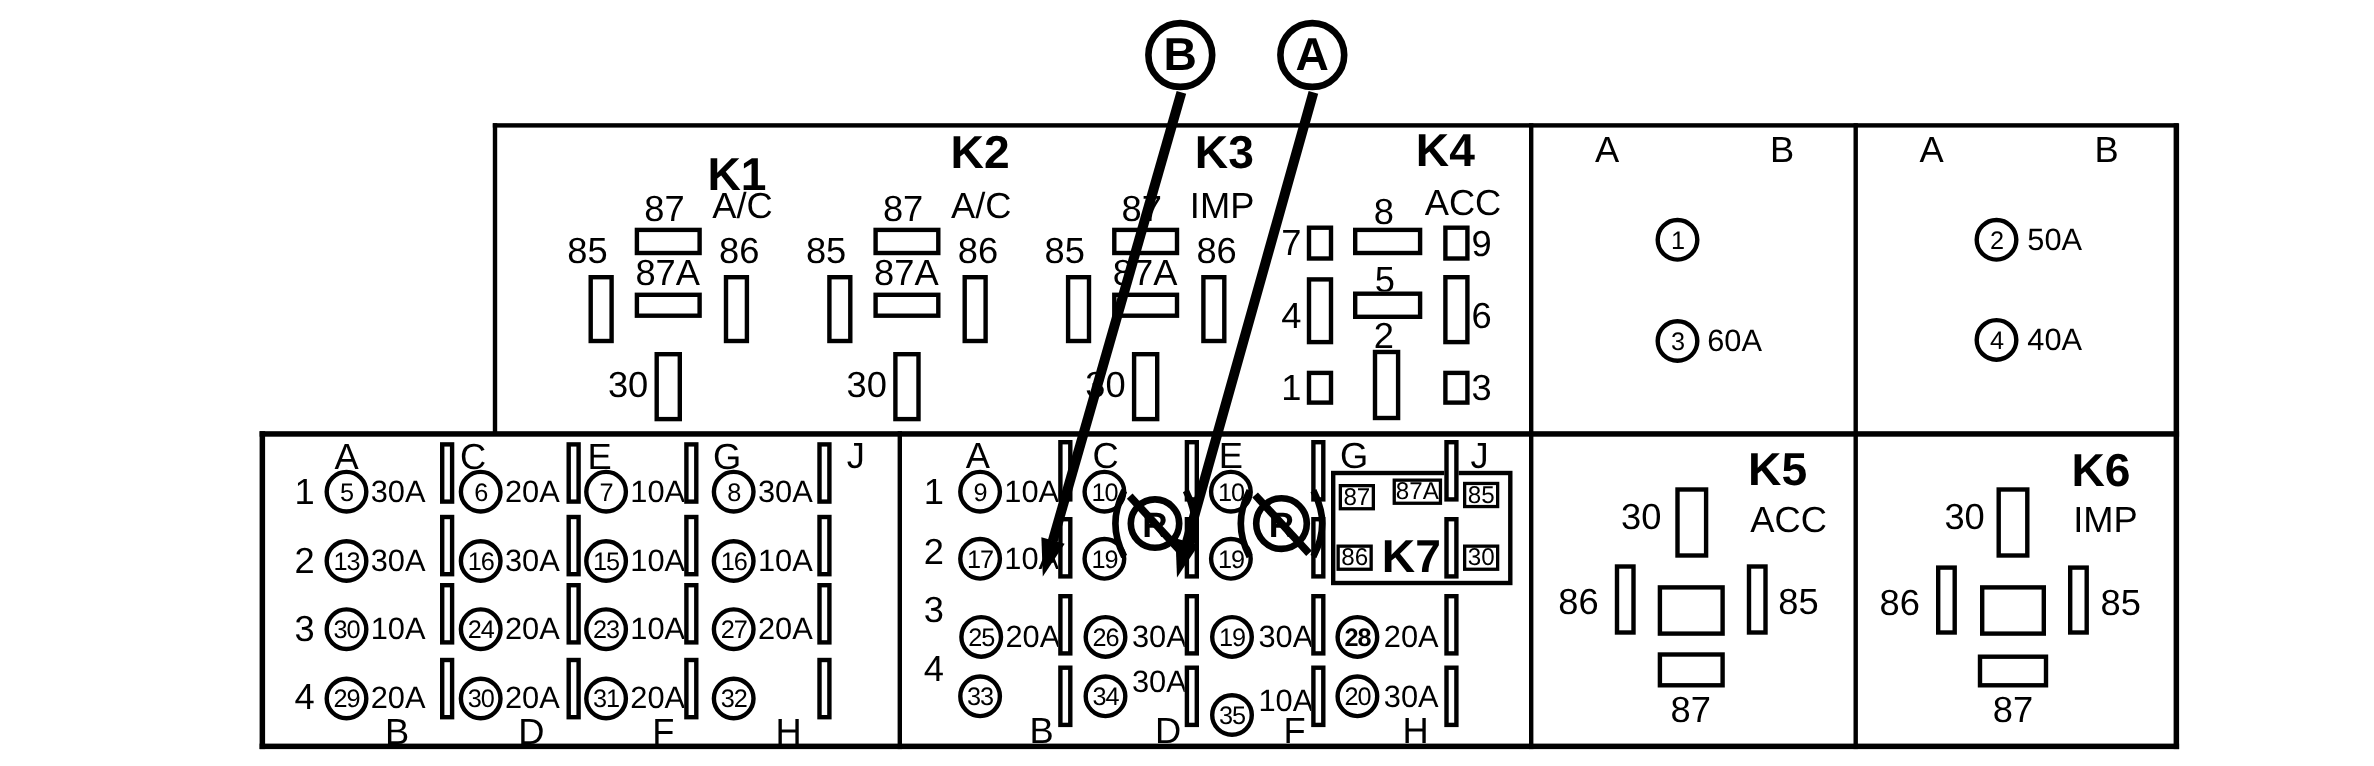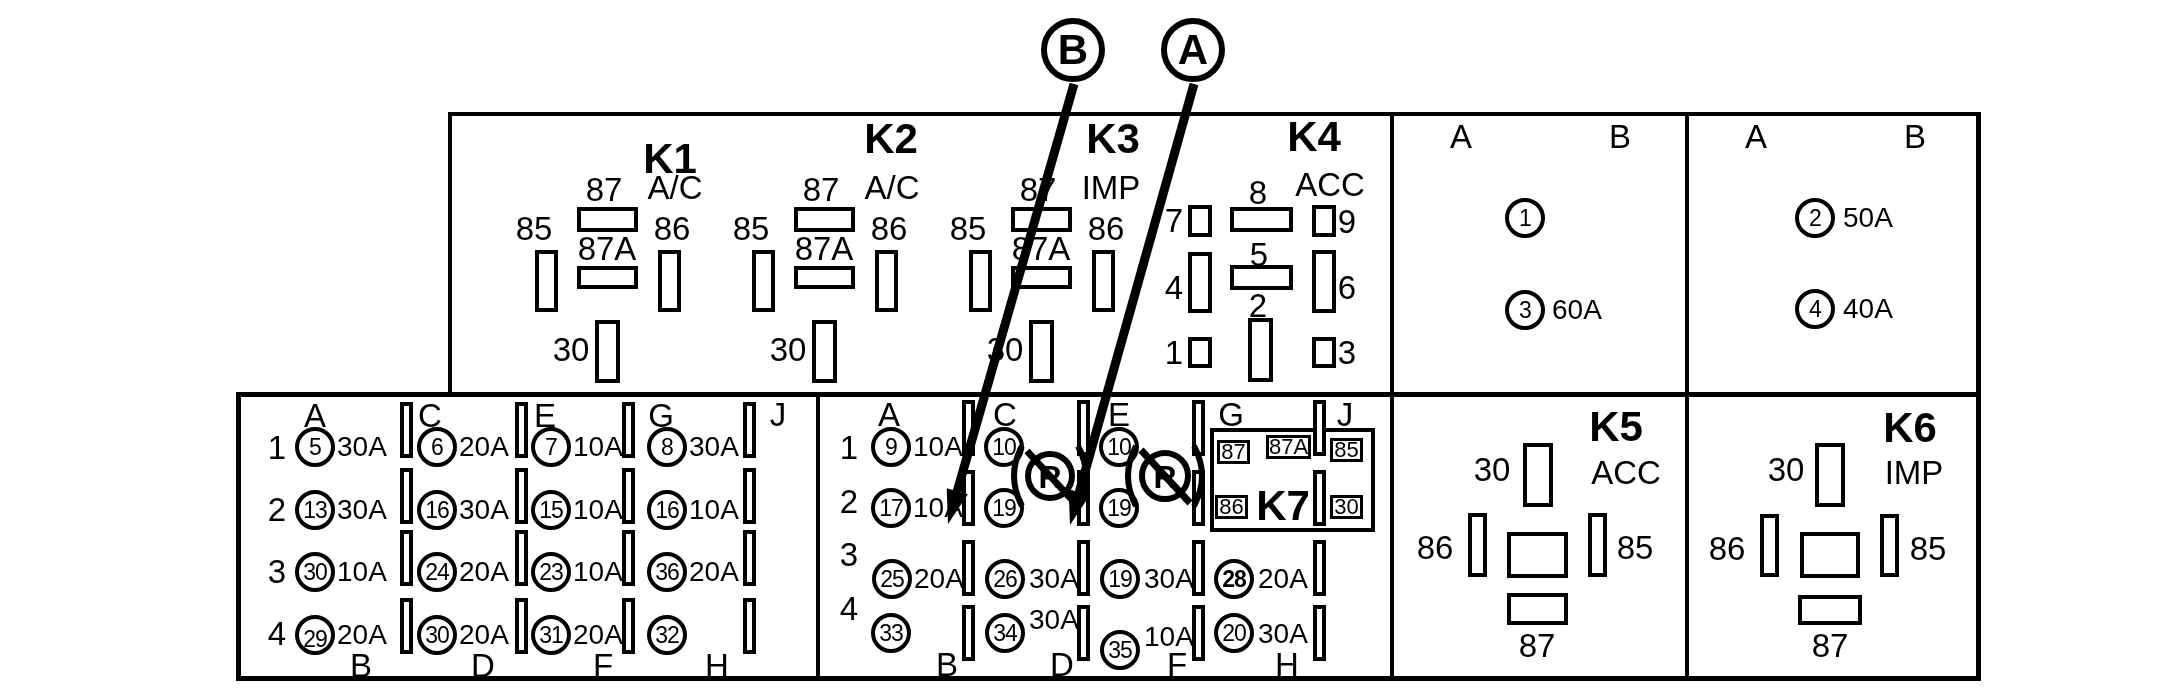--- a/index.html
+++ b/index.html
@@ -197,25 +197,25 @@
   <div class="amp" style="left:337px;top:572px;">10A</div>
   <div class="fuse" style="left:417px;top:552px;">
       <span>24</span>
     </div>
   <div class="amp" style="left:459px;top:572px;">20A</div>
   <div class="fuse" style="left:531px;top:552px;">
       <span>23</span>
     </div>
   <div class="amp" style="left:573px;top:572px;">10A</div>
   <div class="fuse" style="left:647px;top:552px;">
-      <span>36</span>
+      <span>27</span>
     </div>
   <div class="amp" style="left:689px;top:572px;">20A</div>
 
-  <div class="fuse" style="left:295px;top:615px;align-items:flex-end;">
+  <div class="fuse" style="left:295px;top:615px;">
       <span>29</span>
     </div>
   <div class="amp" style="left:337px;top:635px;">20A</div>
   <div class="fuse" style="left:417px;top:615px;">
       <span>30</span>
     </div>
   <div class="amp" style="left:459px;top:635px;">20A</div>
   <div class="fuse" style="left:531px;top:615px;">
       <span>31</span>
     </div>

